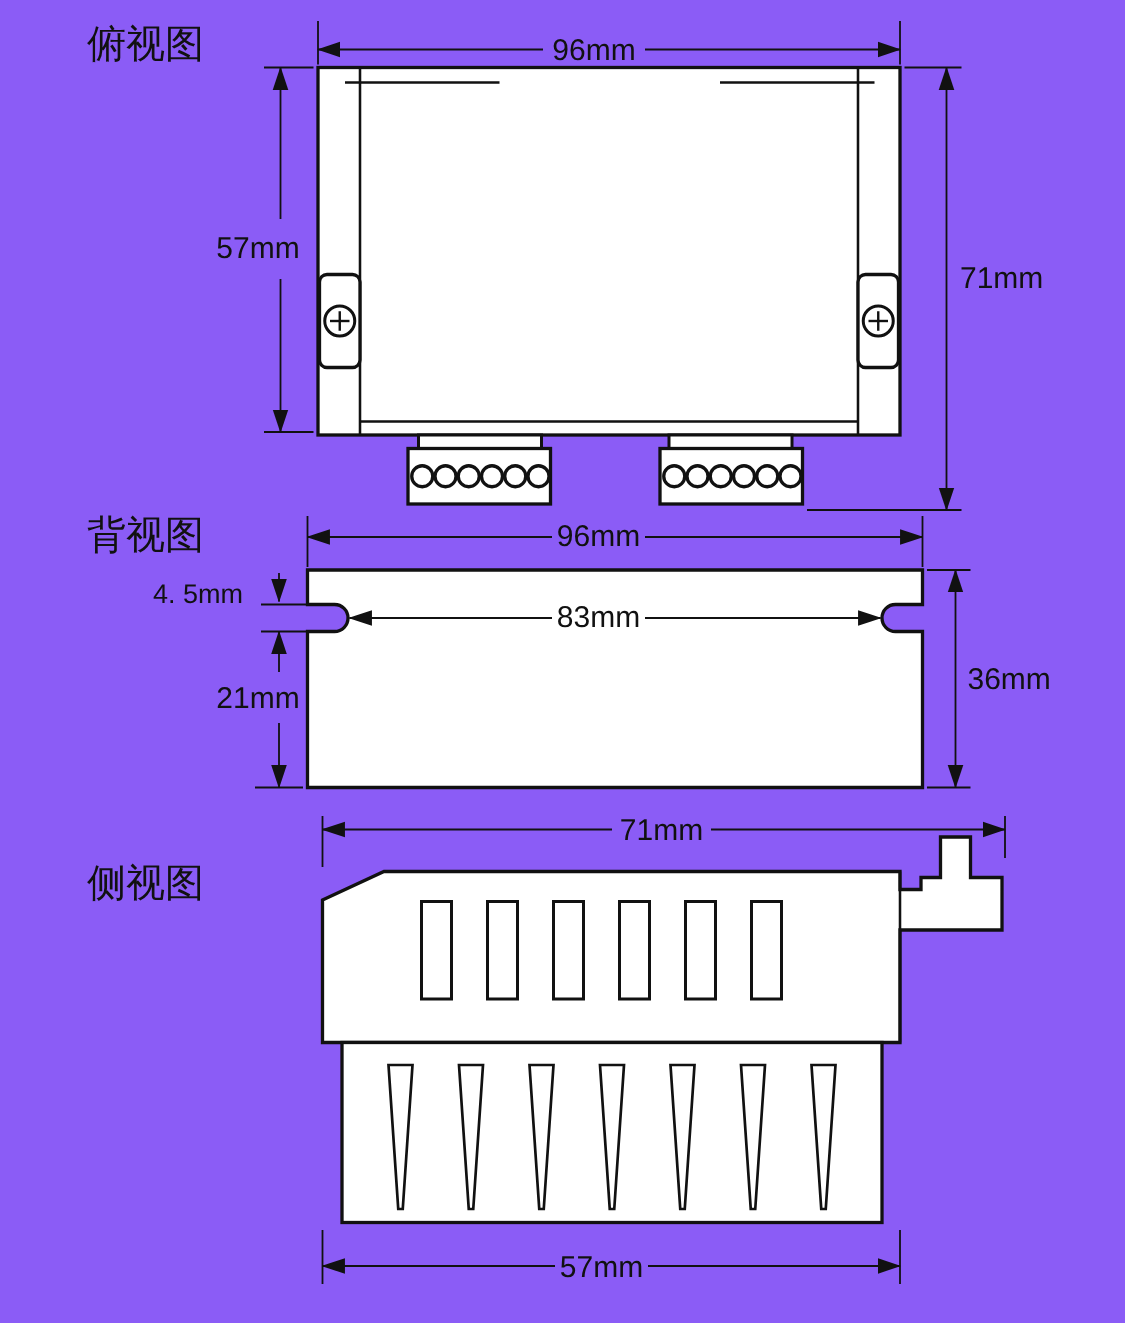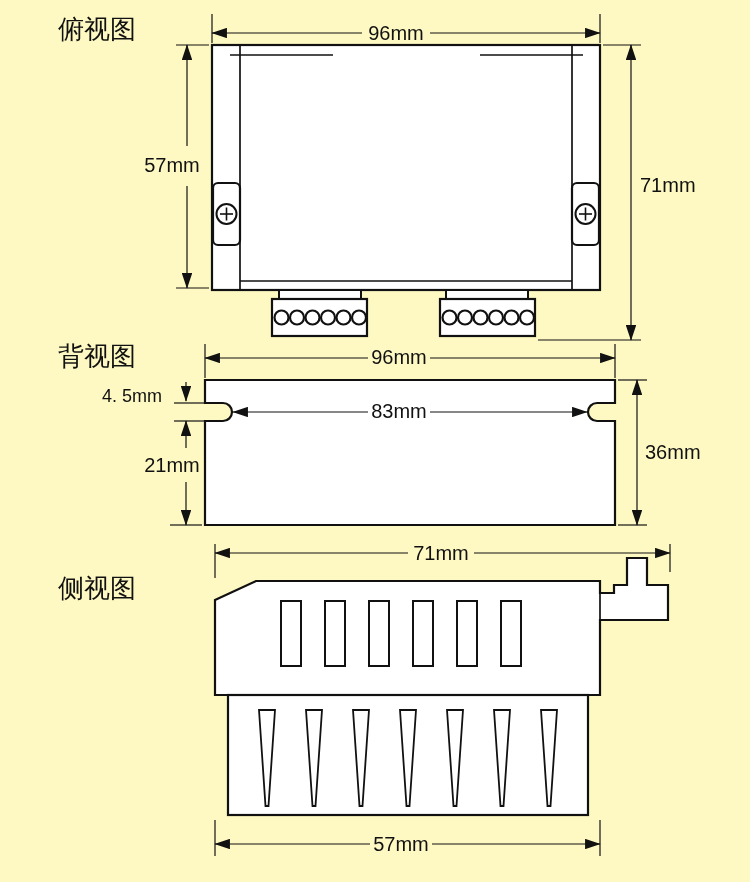--- a/index.html
+++ b/index.html
@@ -1,16 +1,16 @@
 <!DOCTYPE html>
 <html><head>
 <meta charset="utf-8">
 <style>
   html,body{margin:0;padding:0;background:#ffffff;}
-  .canvas{position:relative;width:750px;height:882px;background:#fef9c3;overflow:hidden;
+  .canvas{position:relative;width:750px;height:882px;background:#8b5cf6;overflow:hidden;
           font-family:"Liberation Sans",sans-serif;}
   svg{display:block;}
   .outline{fill:#ffffff;stroke:#111111;stroke-width:2.2;stroke-linejoin:miter;}
   .thin{fill:none;stroke:#111111;stroke-width:1.7;}
   .dim{fill:none;stroke:#111111;stroke-width:1.2;}
   .dimtext{font-family:"Liberation Sans",sans-serif;font-size:20px;fill:#111111;}
   .dimtext-small{font-family:"Liberation Sans",sans-serif;font-size:18px;fill:#111111;}
   .title{font-family:"Liberation Sans",sans-serif;font-size:26px;fill:#111111;}
 </style>
 </head>

